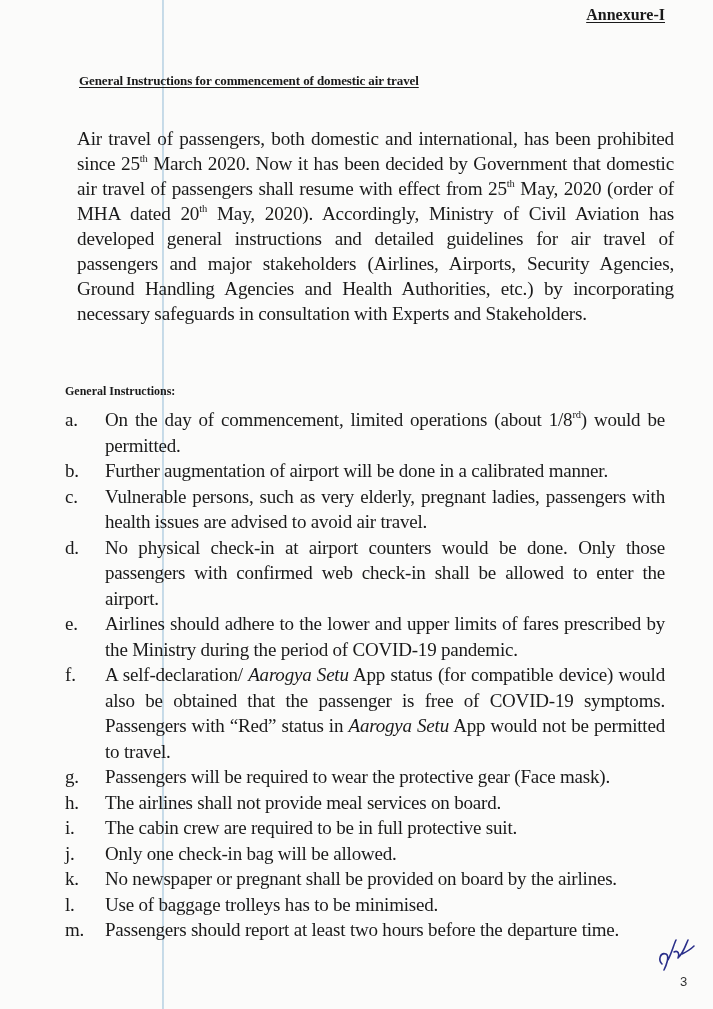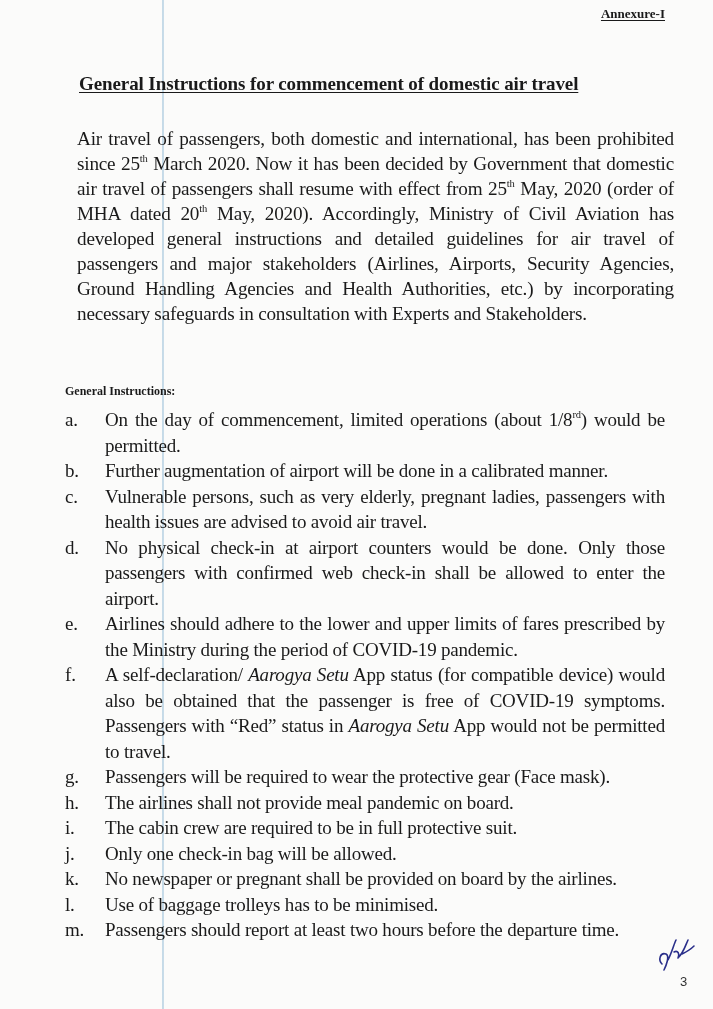--- a/index.html
+++ b/index.html
@@ -17,30 +17,30 @@
       left: 162px;
       top: 0;
       width: 2px;
       height: 1009px;
       background: linear-gradient(to right, rgba(150,190,215,0.35), rgba(120,170,205,0.55), rgba(150,190,215,0.3));
     }
     .annexure {
       position: absolute;
       right: 48px;
       top: 6px;
-      font-size: 13px;
+      font-size: 16px;
       font-weight: bold;
       text-decoration: underline;
       text-underline-offset: 2px;
     }
     .doc-title {
       position: absolute;
       left: 79px;
       top: 73px;
-      font-size: 19px;
+      font-size: 13px;
       font-weight: bold;
       text-decoration: underline;
       text-underline-offset: 2px;
       letter-spacing: -0.1px;
       white-space: nowrap;
     }
     .intro {
       position: absolute;
       left: 65px;
       top: 114px;
@@ -138,21 +138,21 @@
   <li>
     <span class="marker">f.</span>
     <span class="text"><span>A self-declaration/ </span><em>Aarogya Setu</em><span> App status (for compatible device) would also be obtained that the passenger is free of COVID-19 symptoms. Passengers with “Red” status in </span><em>Aarogya Setu</em><span> App would not be permitted to travel.</span></span>
   </li>
   <li>
     <span class="marker">g.</span>
     <span class="text">Passengers will be required to wear the protective gear (Face mask).</span>
   </li>
   <li>
     <span class="marker">h.</span>
-    <span class="text">The airlines shall not provide meal pandemic on board.</span>
+    <span class="text">The airlines shall not provide meal services on board.</span>
   </li>
   <li>
     <span class="marker">i.</span>
     <span class="text">The cabin crew are required to be in full protective suit.</span>
   </li>
   <li>
     <span class="marker">j.</span>
     <span class="text">Only one check-in bag will be allowed.</span>
   </li>
   <li>

